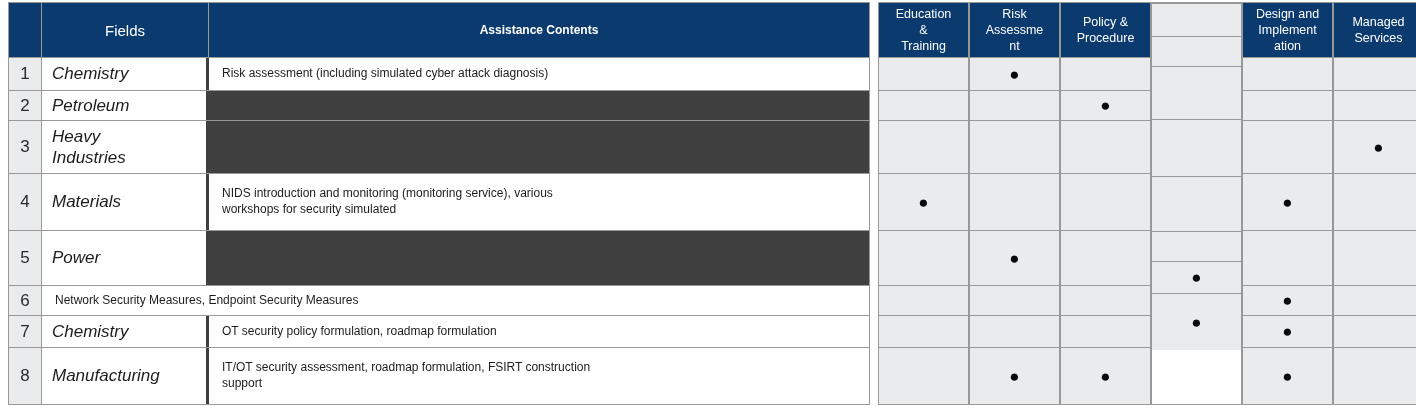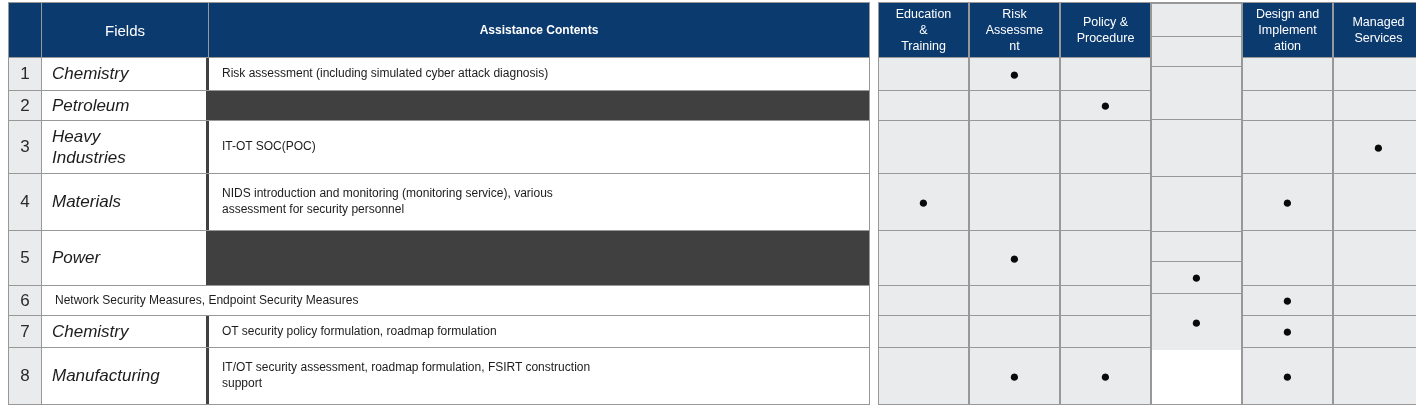--- a/index.html
+++ b/index.html
@@ -59,27 +59,26 @@
         <div class="c-content">Risk assessment (including simulated cyber attack diagnosis)</div>
       </div>
       <div class="trow r2">
         <div class="c-num">2</div>
         <div class="c-field">Petroleum</div>
       </div>
       <div class="trow r3">
         <div class="c-num">3</div>
         <div class="c-field">Heavy
 Industries</div>
-        <div class="c-content">IT-OT SOC(POC)</div>
       </div>
       <div class="trow r4">
         <div class="c-num">4</div>
         <div class="c-field">Materials</div>
         <div class="c-content">NIDS introduction and monitoring (monitoring service), various
-assessment for security personnel</div>
+workshops for security simulated</div>
       </div>
       <div class="trow r5">
         <div class="c-num">5</div>
         <div class="c-field">Power</div>
       </div>
       <div class="trow r6">
         <div class="c-num">6</div>
         <div class="c-content">Network Security Measures, Endpoint Security Measures</div>
       </div>
       <div class="trow r7">

